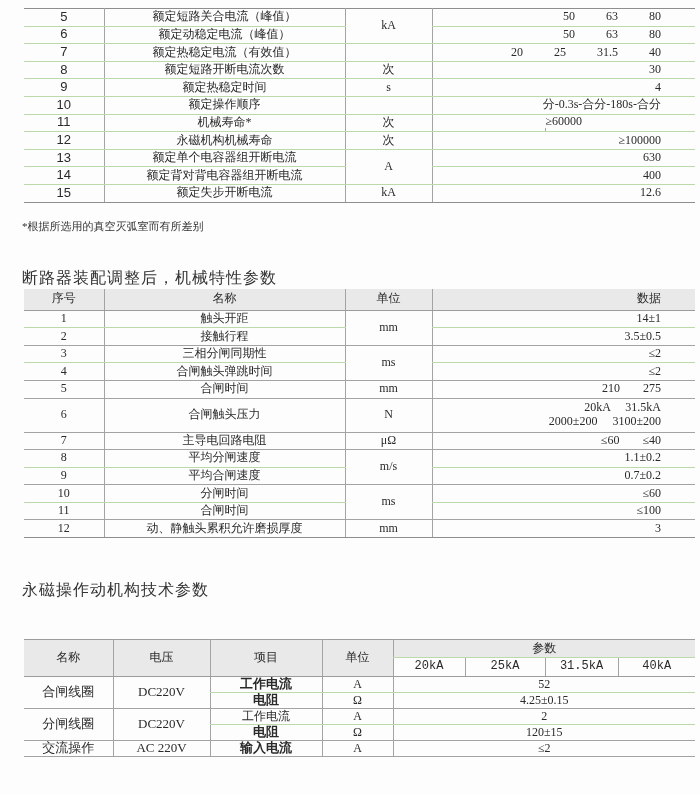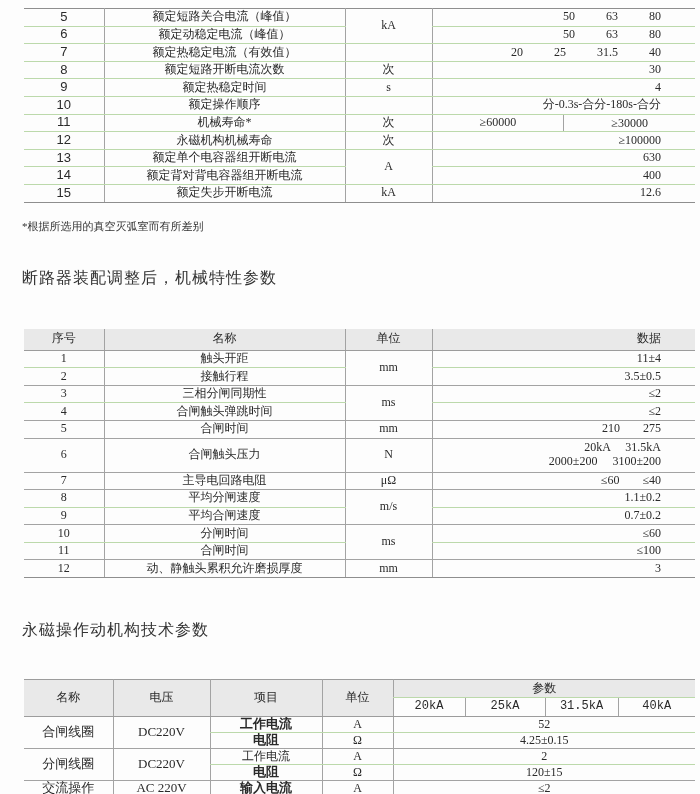--- a/index.html
+++ b/index.html
@@ -26,29 +26,29 @@
   .vl{border-left:1px solid var(--gray);}
   .gb{border-bottom-color:var(--gray);}           
   .bd{border-bottom:1px solid var(--dark);}       
   .hd{background:var(--hbg);border-bottom:1px solid #9c9c9c;height:21px;}
   .dcell{padding-right:34px;text-align:right;}                     
   .gl{word-spacing:28px;}
   .gm{word-spacing:20px;}
   .gs{word-spacing:12px;}
   .sans{font-family:"Liberation Sans","DejaVu Sans",sans-serif;font-size:13px;}
   #t1{margin-top:8px;border-top:1px solid var(--dark);}
-  #t2{margin-top:40px;}
+  #t2{}
   #t2 td.r6{height:33px;}
   #t3{margin-top:38px;border-top:1px solid #9c9c9c;}
   #t3 td{height:15px;}
   #t3 td.h1{background:var(--hbg);height:17px;border-bottom:1px solid var(--green);margin-top:36px;}
   #t3 td.hside{background:var(--hbg);height:35px;border-bottom:1px solid #9c9c9c;}
   #t3 td.h2{height:18px;border-bottom:1px solid #9c9c9c;font-family:Liberation Mono, monospace;}
   .bold{font-weight:bold;font-size:13px;}
-  .split{display:flex;width:100%;height:16.6px;align-items:center;}
+  .split{display:flex;width:100%;height:16.6px;align-items:center;flex-direction:column;}
   .split span{flex:1 1 50%;text-align:center;}
   .split .rgt{border-left:1px solid var(--gray);height:16.6px;line-height:16.6px;}
   .footnote{margin:16px 0 0 22px;font-size:11px;color:#333;}
   .sec{margin:34px 16px 0 22px;font-size:16px;color:#333;letter-spacing:1px;}
   .sec2{margin-top:42px;}
   .v13{font-size:13px;}
 </style>
 </head>
 <body>
 
@@ -147,21 +147,21 @@
       <tr>
     <td class="hd">序号</td>
     <td class="hd vl">名称</td>
     <td class="hd vl">单位</td>
     <td class="hd vl dcell">数据</td>
   </tr>
   <tr>
     <td>1</td>
     <td class="vl">触头开距</td>
     <td class="vl gb" rowspan="2">mm</td>
-    <td class="vl dcell">11±4</td>
+    <td class="vl dcell">14±1</td>
   </tr>
   <tr>
     <td class="gb">2</td>
     <td class="vl gb">接触行程</td>
     <td class="vl gb dcell">3.5±0.5</td>
   </tr>
   <tr>
     <td>3</td>
     <td class="vl">三相分闸同期性</td>
     <td class="vl gb" rowspan="2">ms</td>

